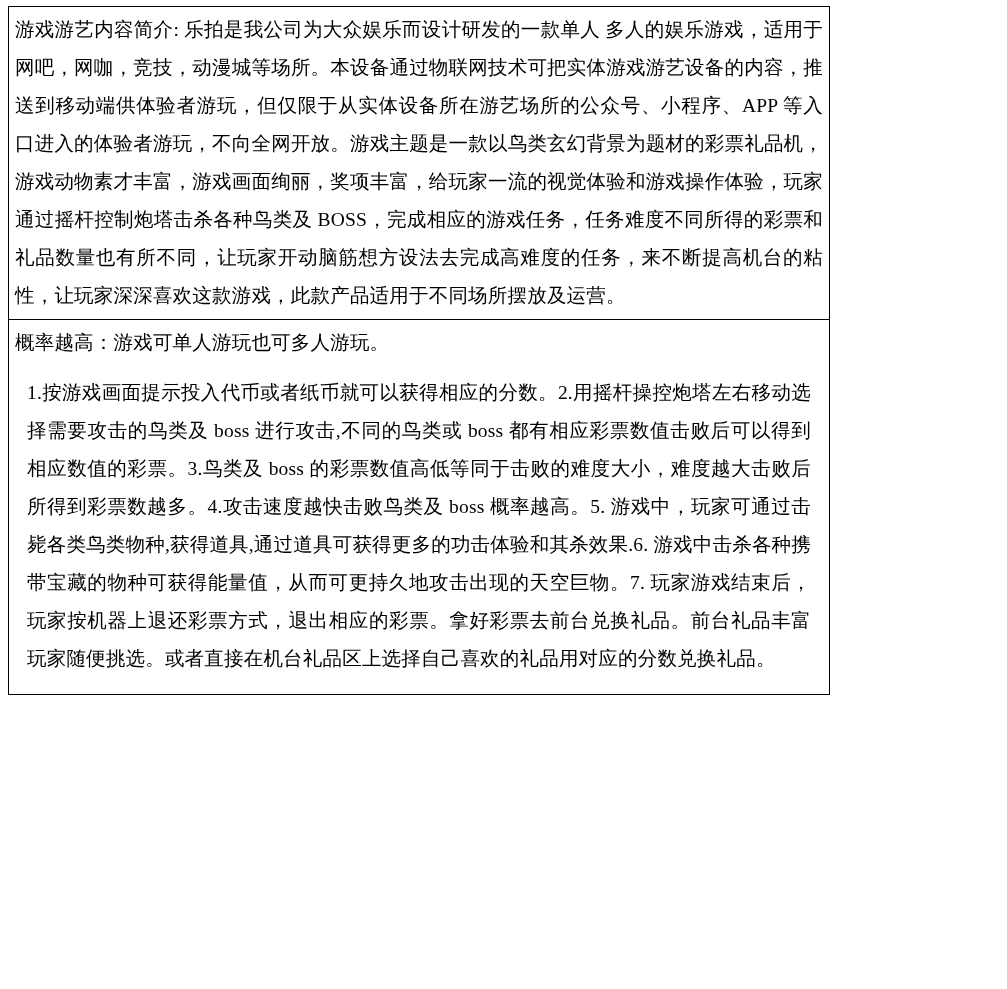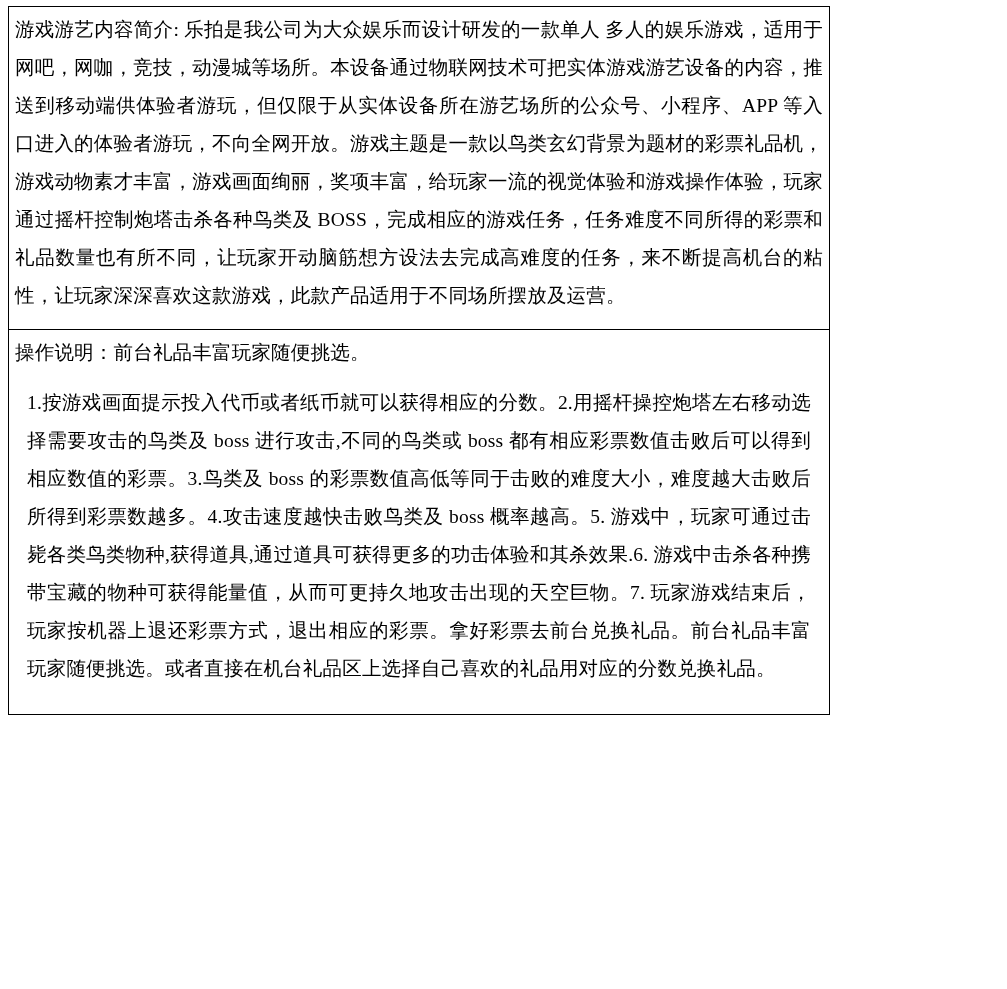--- a/index.html
+++ b/index.html
@@ -21,21 +21,21 @@
     padding: 6px 8px 0 8px;
   }
   .doc-table {
     width: 822px;
     border: 1px solid #000000;
     border-collapse: collapse;
     table-layout: fixed;
   }
   .doc-table td {
     border: 1px solid #000000;
-    padding: 4px 6px 14px 6px;
+    padding: 4px 6px 4px 6px;
     vertical-align: top;
   }
   .para {
     font-size: 19.5px;
     line-height: 38px;
     text-align: justify;
     text-justify: inter-ideograph;
     letter-spacing: 0.2px;
     margin: 0;
   }
@@ -55,19 +55,19 @@
 <div class="page">
   <table class="doc-table">
     <tbody>
       <tr>
         <td class="cell-intro">
           <p class="para">游戏游艺内容简介: 乐拍是我公司为大众娱乐而设计研发的一款单人 多人的娱乐游戏，适用于网吧，网咖，竞技，动漫城等场所。本设备通过物联网技术可把实体游戏游艺设备的内容，推送到移动端供体验者游玩，但仅限于从实体设备所在游艺场所的公众号、小程序、APP 等入口进入的体验者游玩，不向全网开放。游戏主题是一款以鸟类玄幻背景为题材的彩票礼品机，游戏动物素才丰富，游戏画面绚丽，奖项丰富，给玩家一流的视觉体验和游戏操作体验，玩家通过摇杆控制炮塔击杀各种鸟类及 BOSS，完成相应的游戏任务，任务难度不同所得的彩票和礼品数量也有所不同，让玩家开动脑筋想方设法去完成高难度的任务，来不断提高机台的粘性，让玩家深深喜欢这款游戏，此款产品适用于不同场所摆放及运营。</p>
         </td>
       </tr>
       <tr>
         <td class="cell-ops">
-          <p class="para para-first">操作说明：前台礼品丰富玩家随便挑选。</p>
+          <p class="para para-first">概率越高：游戏可单人游玩也可多人游玩。</p>
           <p class="para para-body">1.按游戏画面提示投入代币或者纸币就可以获得相应的分数。2.用摇杆操控炮塔左右移动选择需要攻击的鸟类及 boss 进行攻击,不同的鸟类或 boss 都有相应彩票数值击败后可以得到相应数值的彩票。3.鸟类及 boss 的彩票数值高低等同于击败的难度大小，难度越大击败后所得到彩票数越多。4.攻击速度越快击败鸟类及 boss 概率越高。5. 游戏中，玩家可通过击毙各类鸟类物种,获得道具,通过道具可获得更多的功击体验和其杀效果.6. 游戏中击杀各种携带宝藏的物种可获得能量值，从而可更持久地攻击出现的天空巨物。7. 玩家游戏结束后，玩家按机器上退还彩票方式，退出相应的彩票。拿好彩票去前台兑换礼品。前台礼品丰富玩家随便挑选。或者直接在机台礼品区上选择自己喜欢的礼品用对应的分数兑换礼品。</p>
         </td>
       </tr>
     </tbody>
   </table>
 </div>
 
 </body></html>

